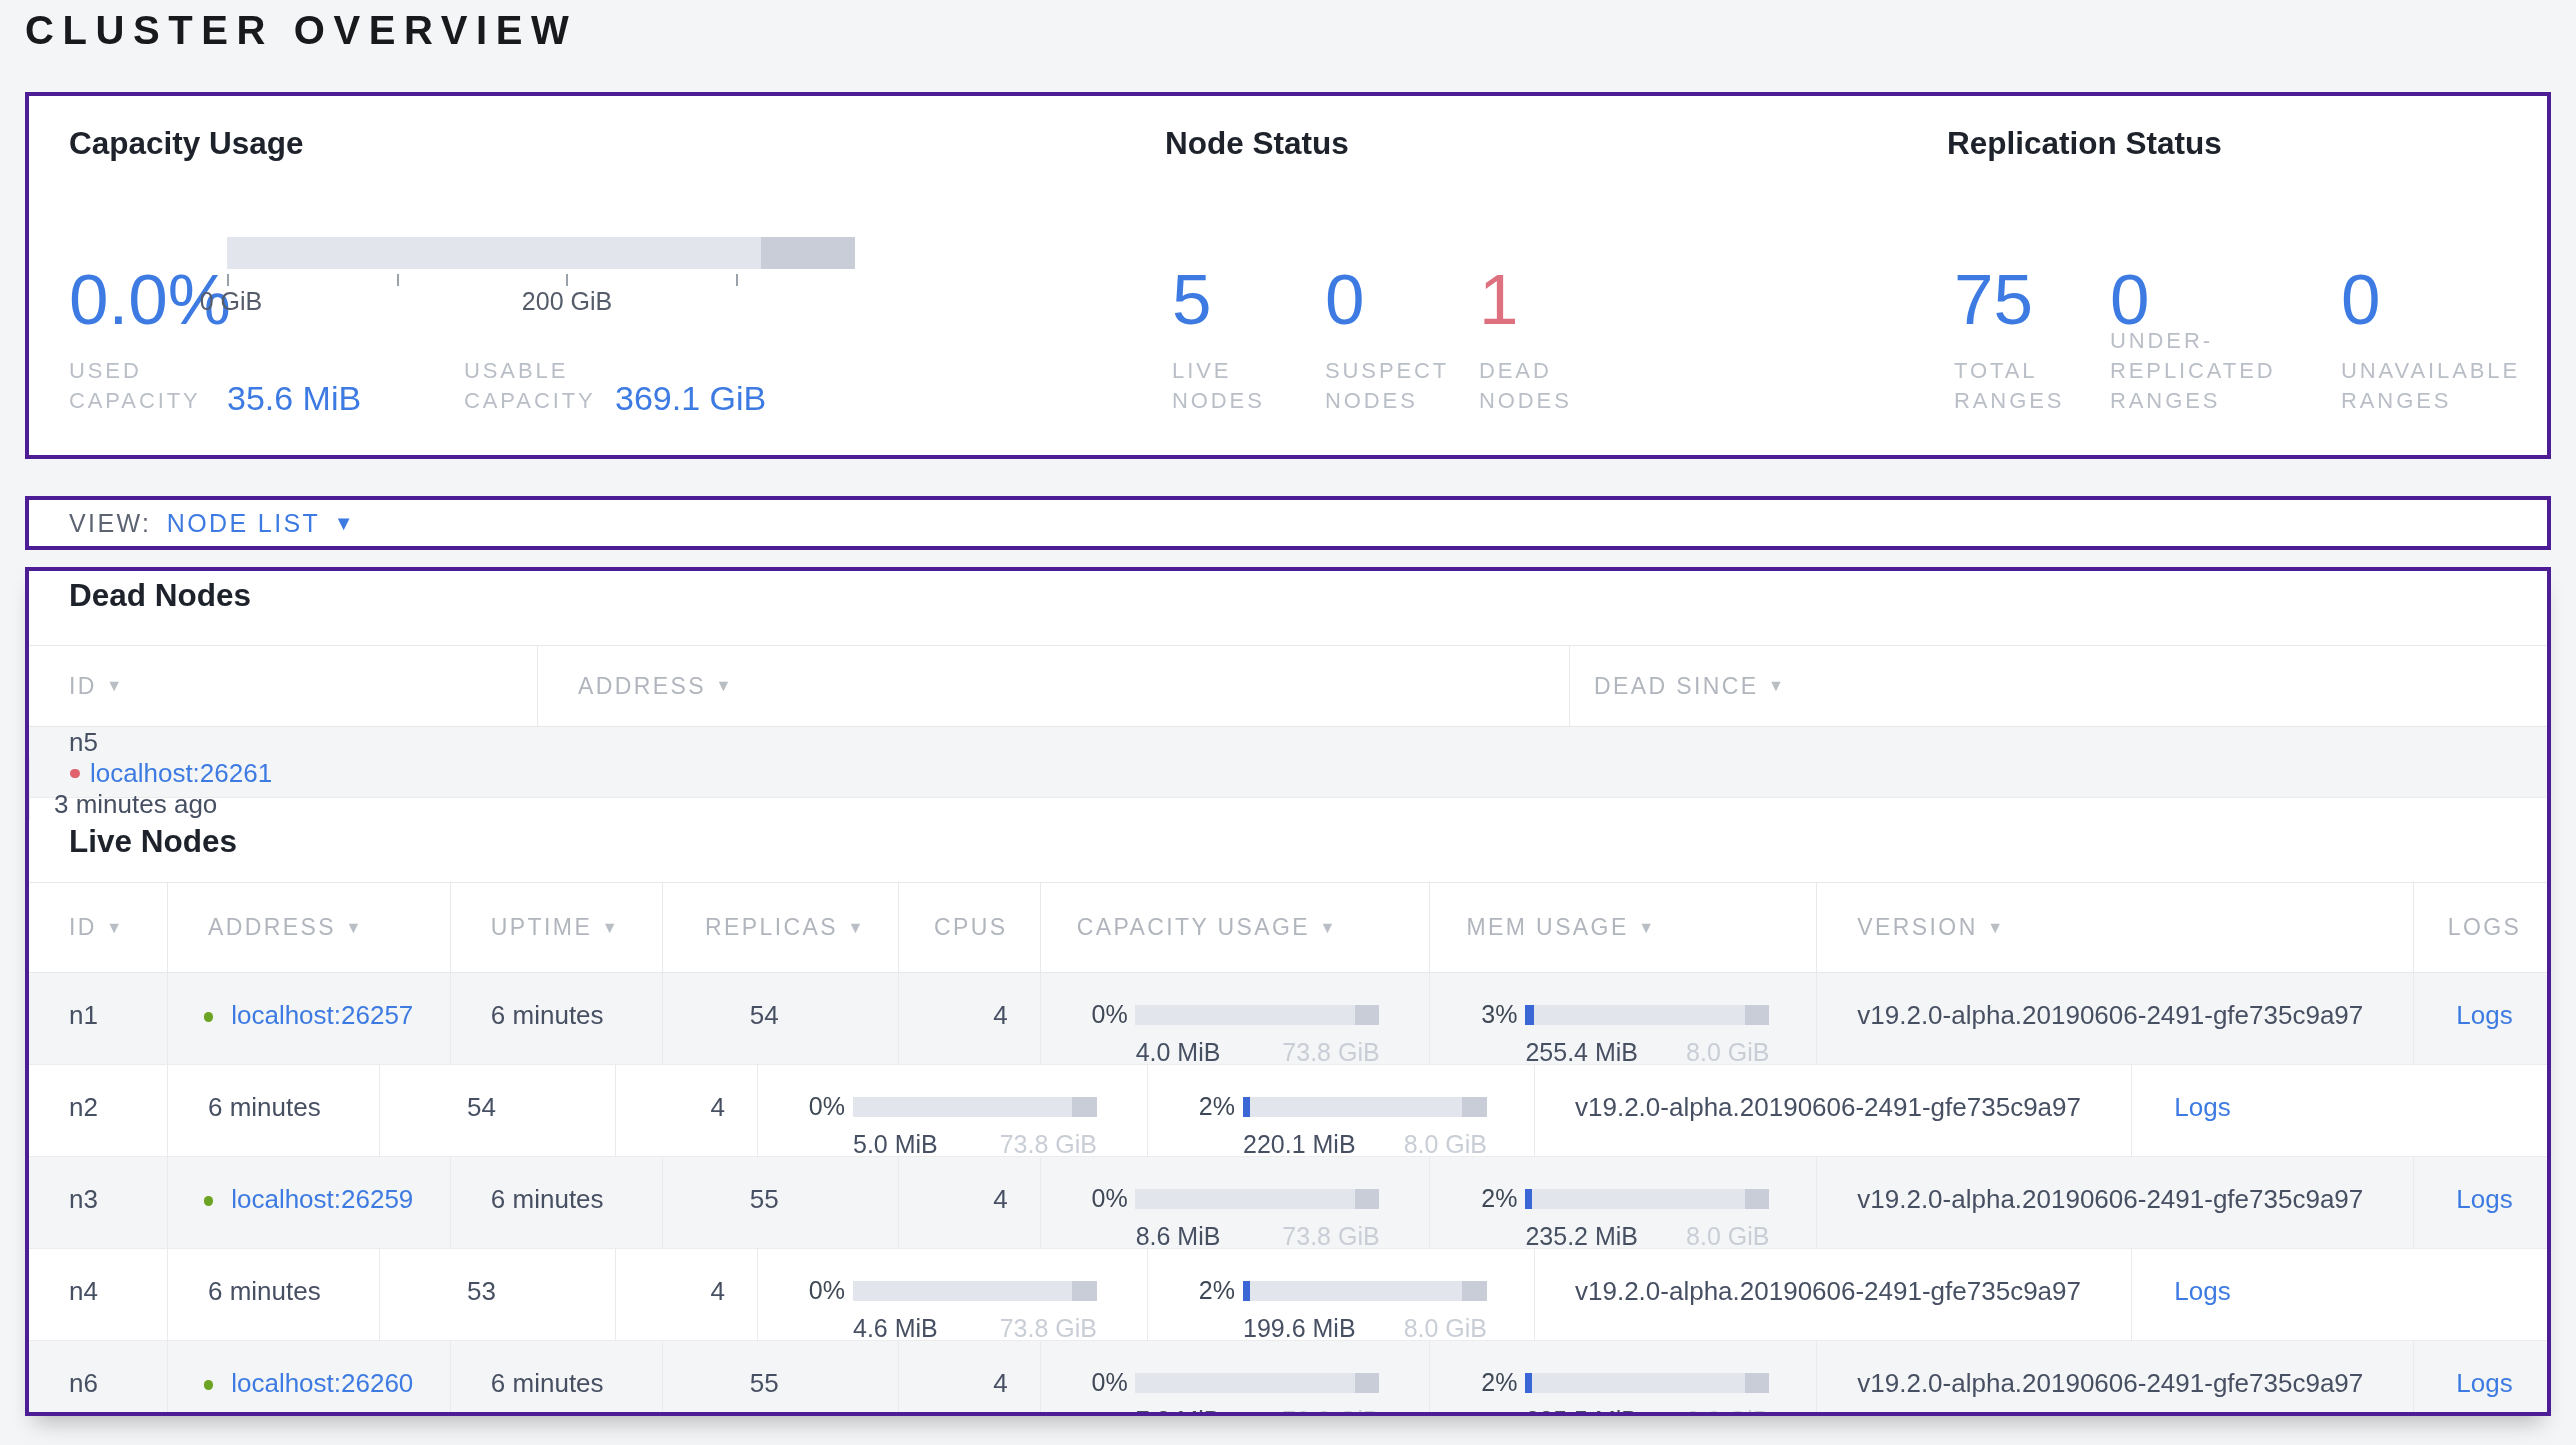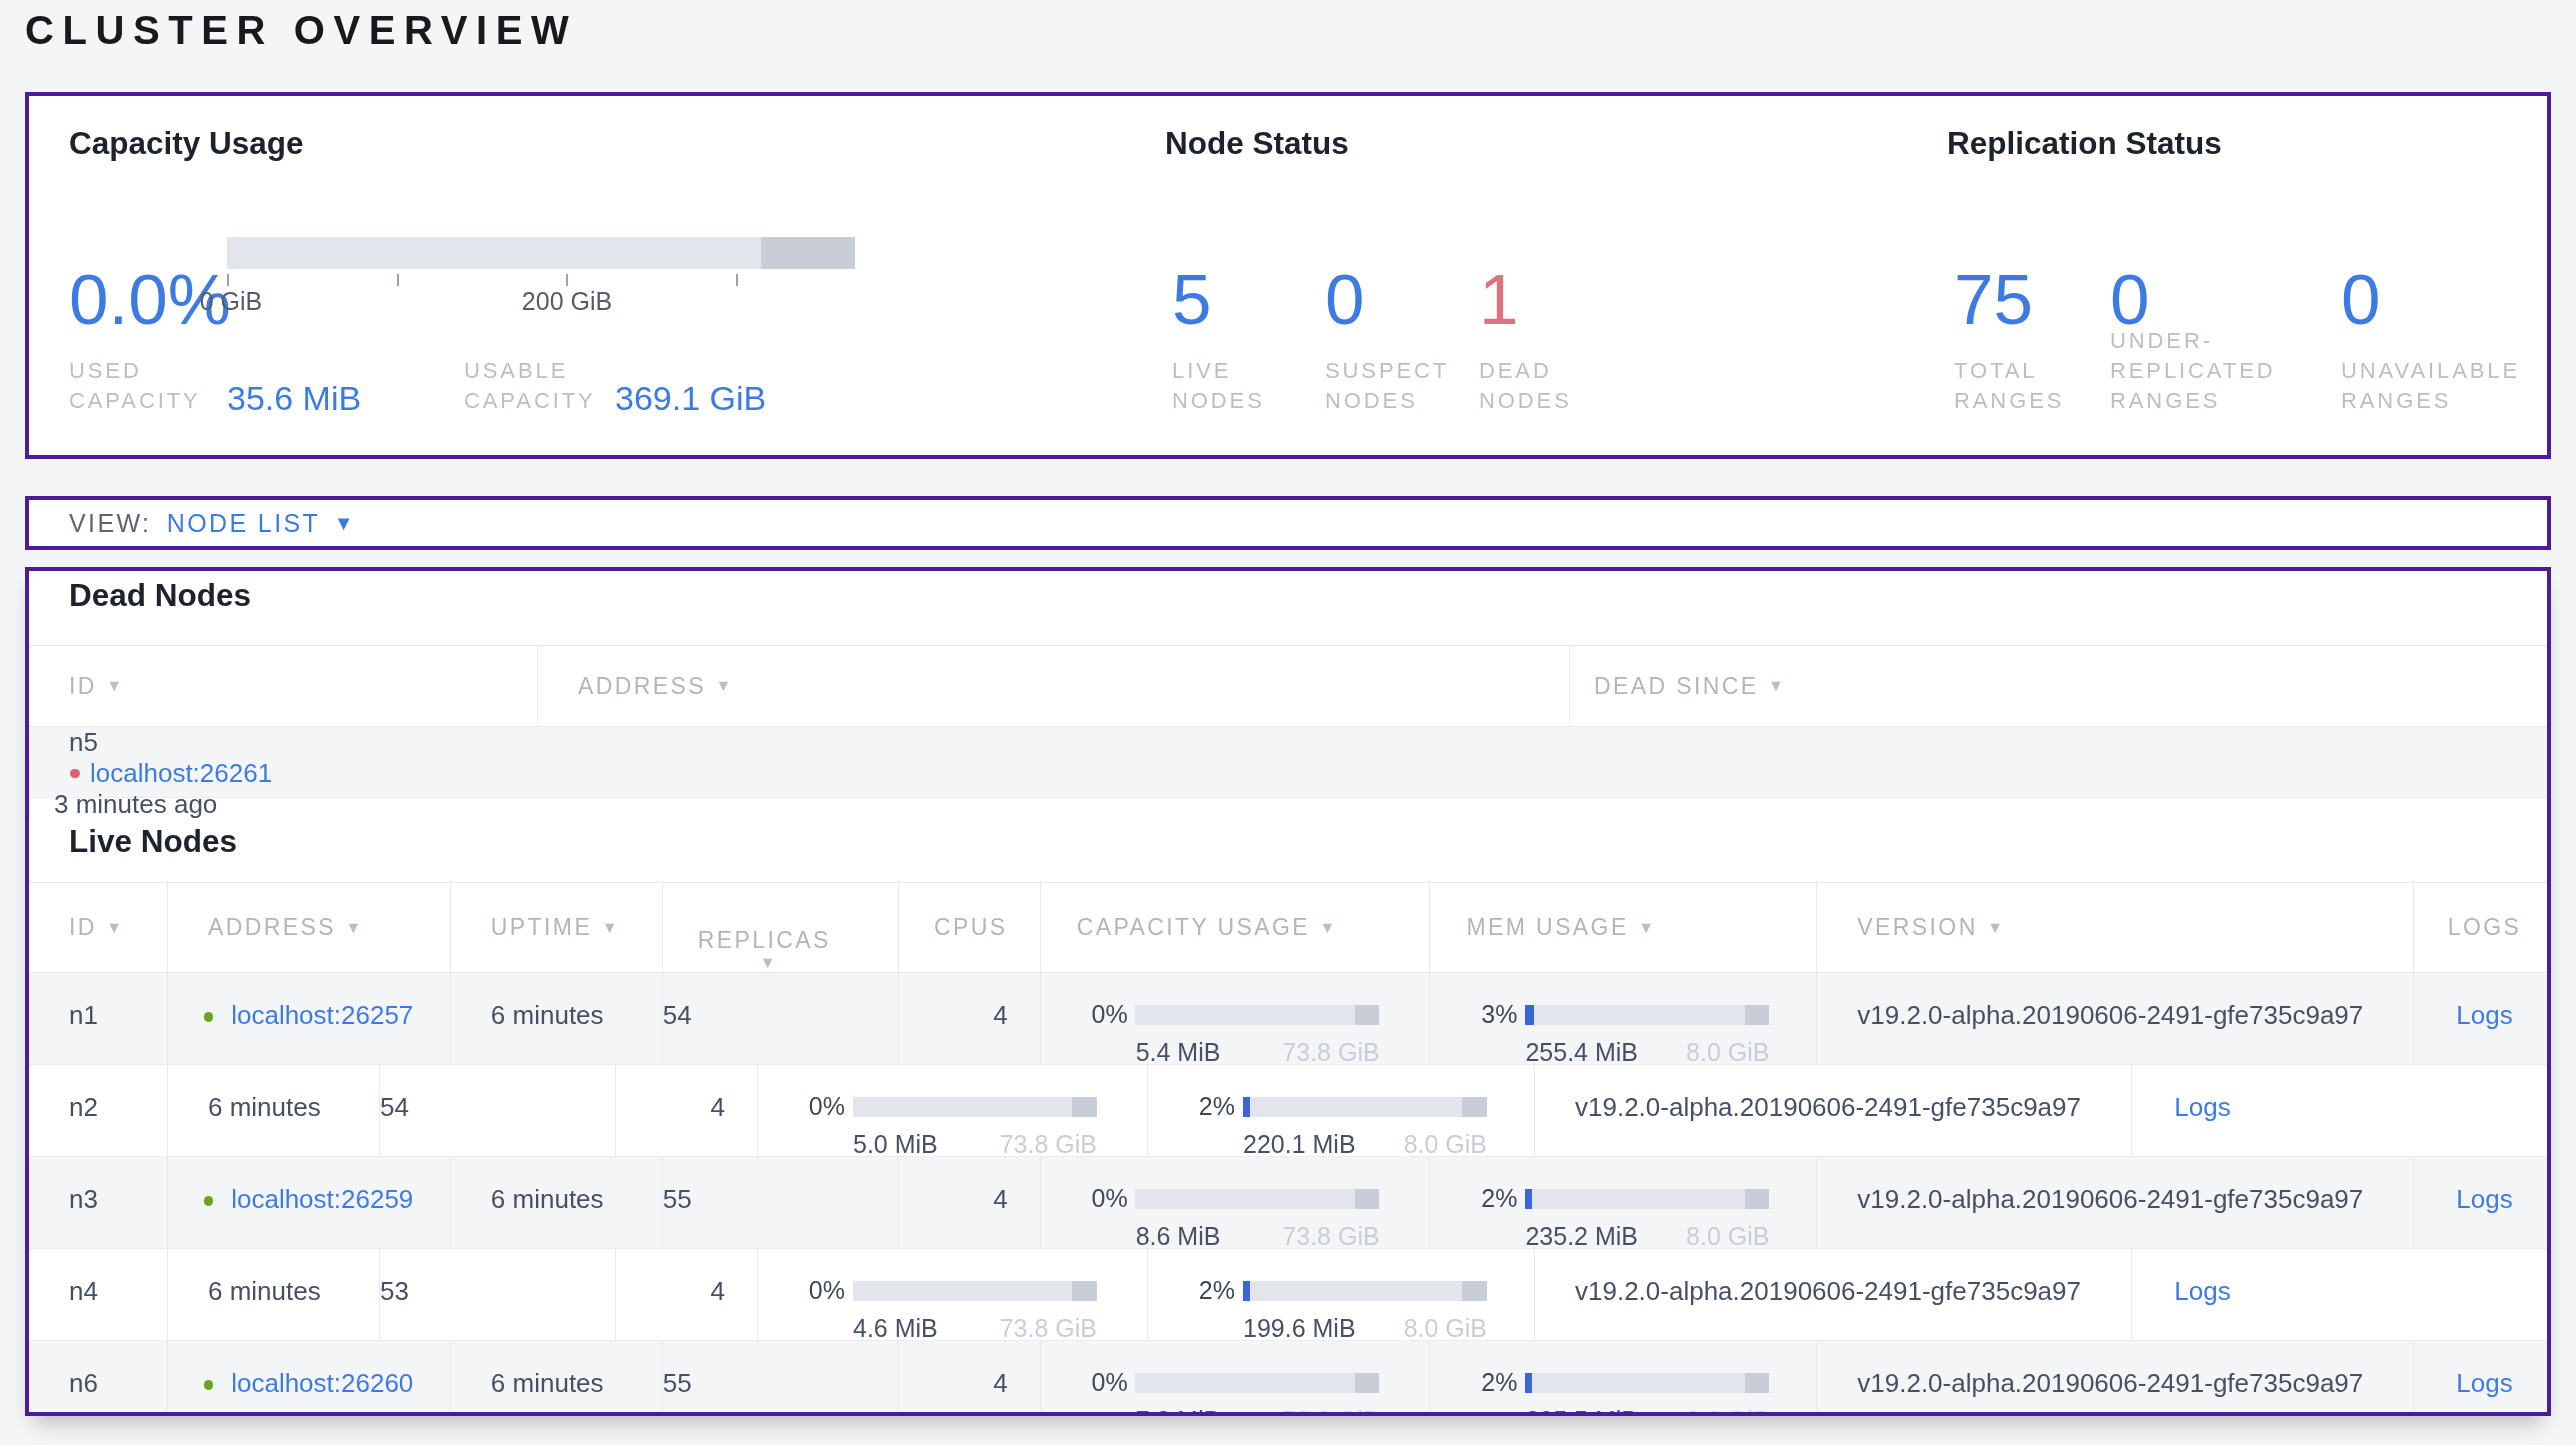--- a/index.html
+++ b/index.html
@@ -60,21 +60,21 @@
   .dead-table .row{height:71px;flex-direction:column;}
   .dead-table .cell{display:flex; align-items:center; font-size:26px; color:#475063;}
   .d-id{width:508px;} .d-addr{width:1032px;} .d-since{width:986px;padding-left:24px;}
 
   
   .live-table{position:absolute; left:0; top:311px; width:2526px;}
   .live-table .hdr-row{height:91px;}
   .live-table .row{height:92px;}
   .live-table .cell{font-size:26px; color:#475063; padding-top:27px;}
   .c-id{width:138px;} .c-addr{width:283px;} .c-up{width:212px;}
-  .c-rep{width:236px; text-align:left; padding-left:0; padding-right:32px;flex-direction:column;}
+  .c-rep{width:236px; text-align:center; padding-left:0; padding-right:32px;}
   .c-cpu{width:142px; text-align:right; padding-left:16px; padding-right:32px;}
   .c-cap{width:390px; padding:0;} .c-mem{width:387px; padding:0;}
   .c-ver{width:597px;} .c-logs{width:142px; text-align:center; padding-left:0;}
   .hdr-cell.c-rep,.hdr-cell.c-cpu{justify-content:flex-end;}
   .hdr-cell.c-cap,.hdr-cell.c-mem{padding-left:36px;}
   .hdr-cell.c-logs{justify-content:center;}
 
   a.link{color:var(--accent-blue); text-decoration:none; cursor:pointer;}
   .dot{display:inline-block; width:9.5px; height:9.5px; border-radius:50%; margin-right:10.5px; vertical-align:middle;}
   .dot.live{background:var(--live-dot);}
@@ -223,21 +223,21 @@
     <div class="cell c-cpu">4</div>
     <div class="cell c-cap usage">
       <div class="line1">
         <span class="pct">0%</span>
         <span class="mini-bar">
           <span class="fill" style="width: 0%;"></span>
           <span class="tail"></span>
         </span>
       </div>
       <div class="line2">
-        <span class="used">5.4 MiB</span>
+        <span class="used">4.0 MiB</span>
         <span class="total">73.8 GiB</span>
       </div>
     </div>
     <div class="cell c-mem usage">
       <div class="line1">
         <span class="pct">3%</span>
         <span class="mini-bar">
           <span class="fill" style="width: 3.5%;"></span>
           <span class="tail"></span>
         </span>

